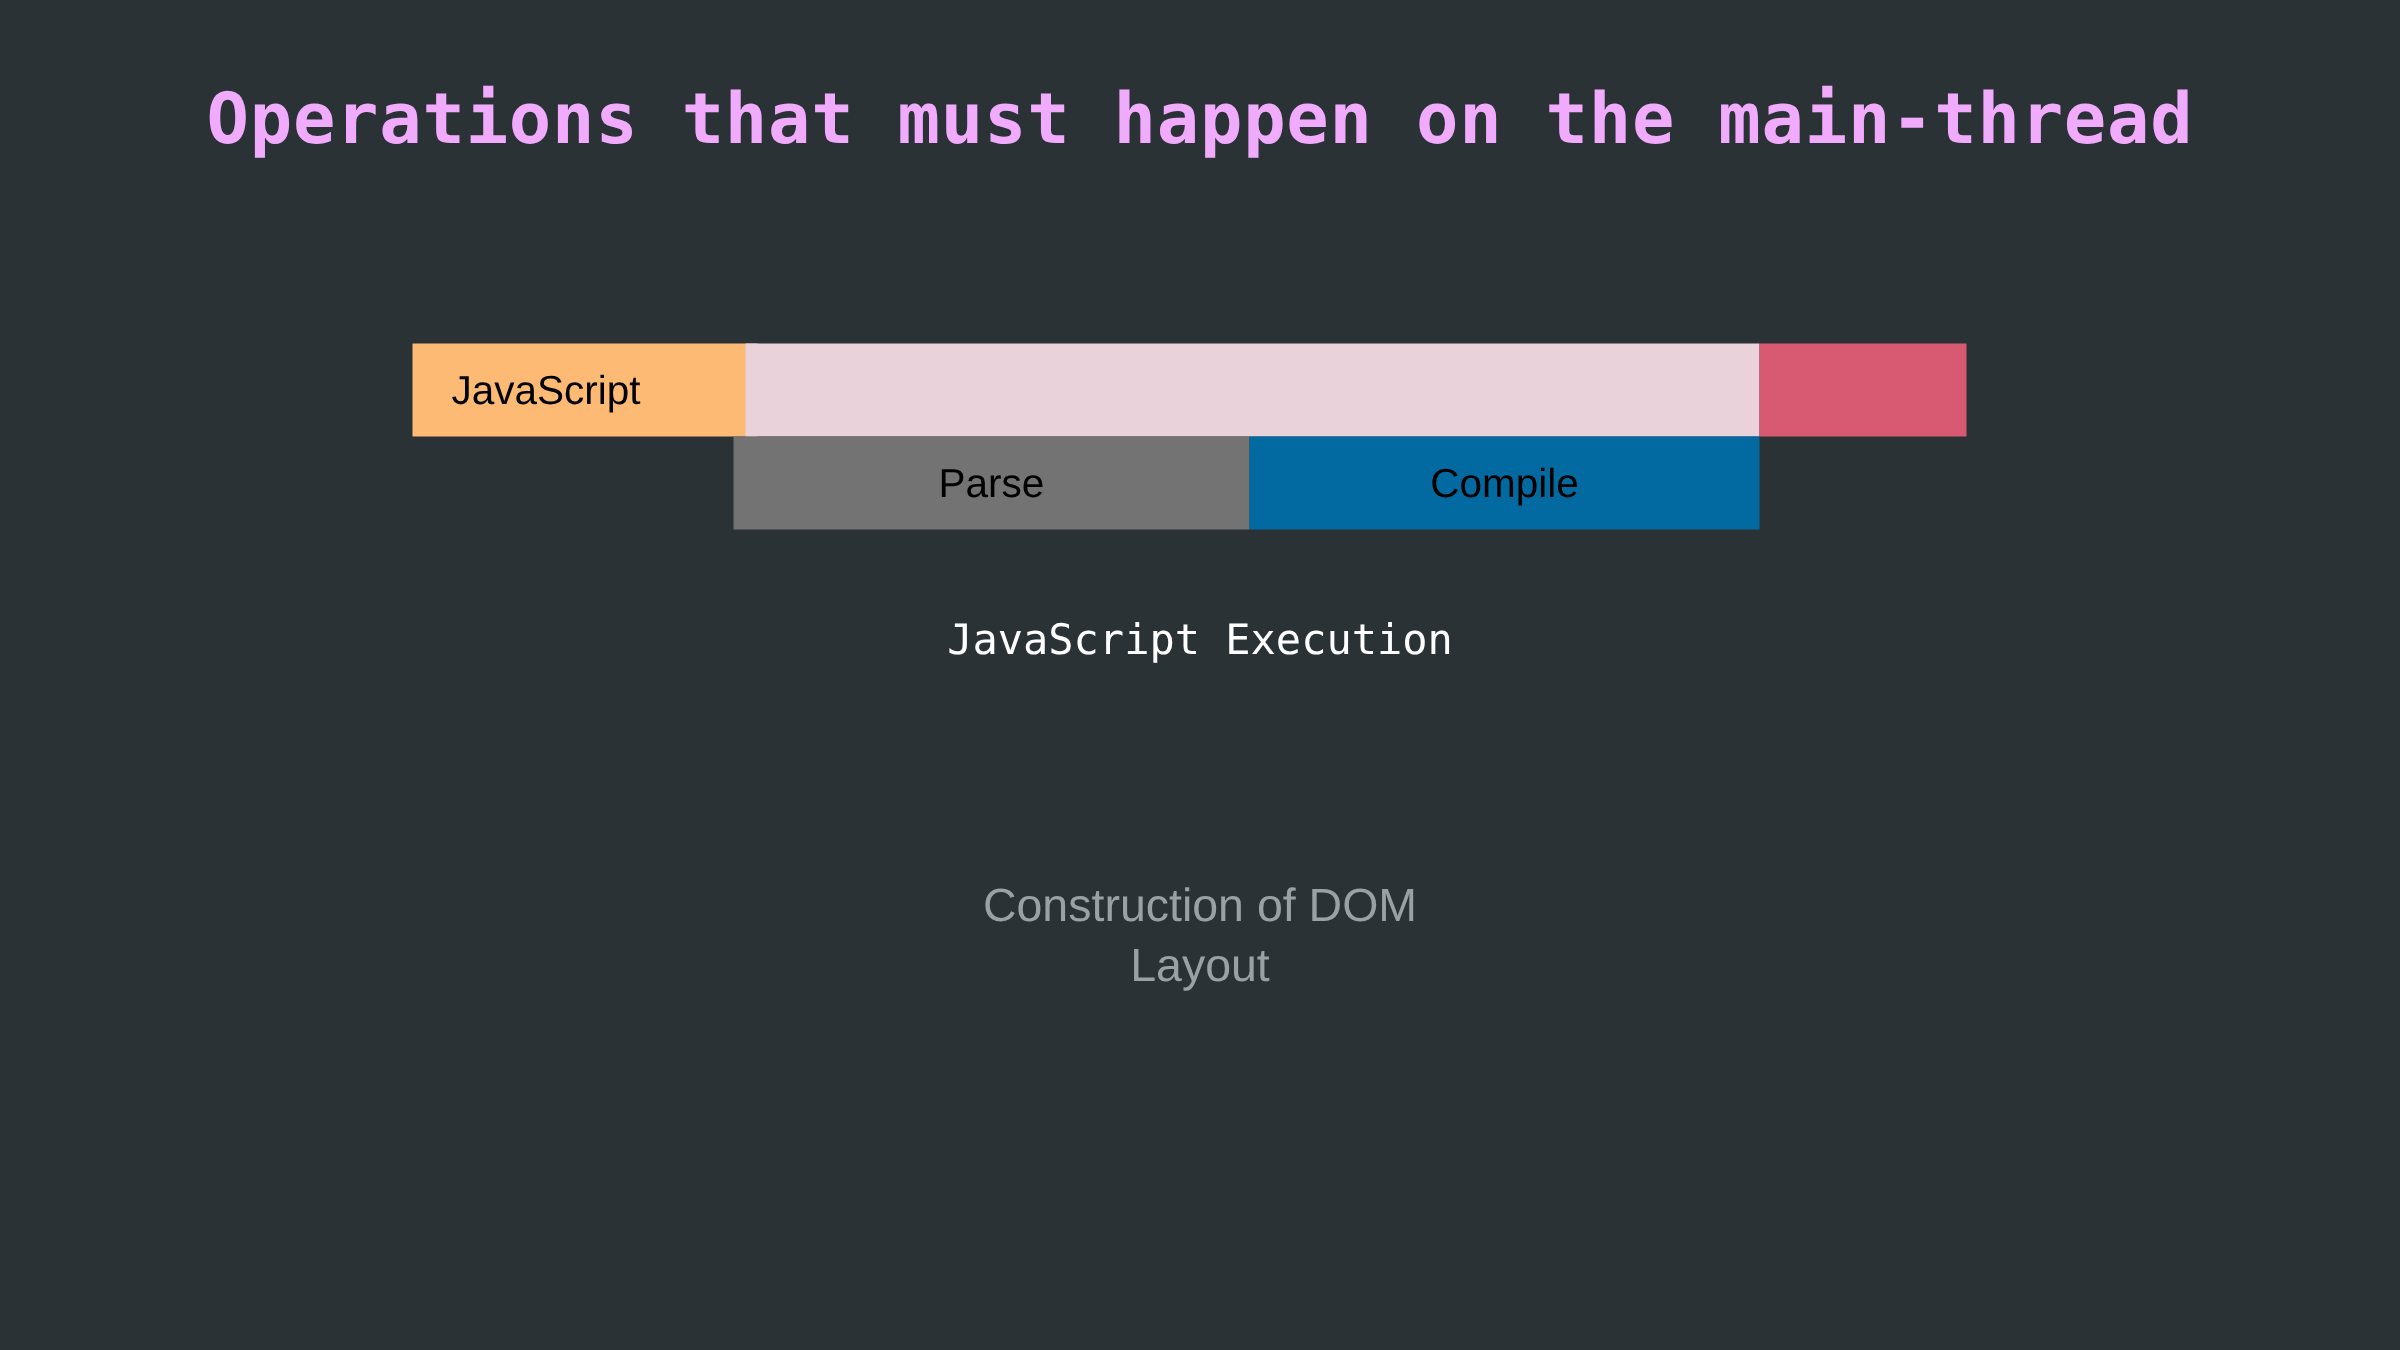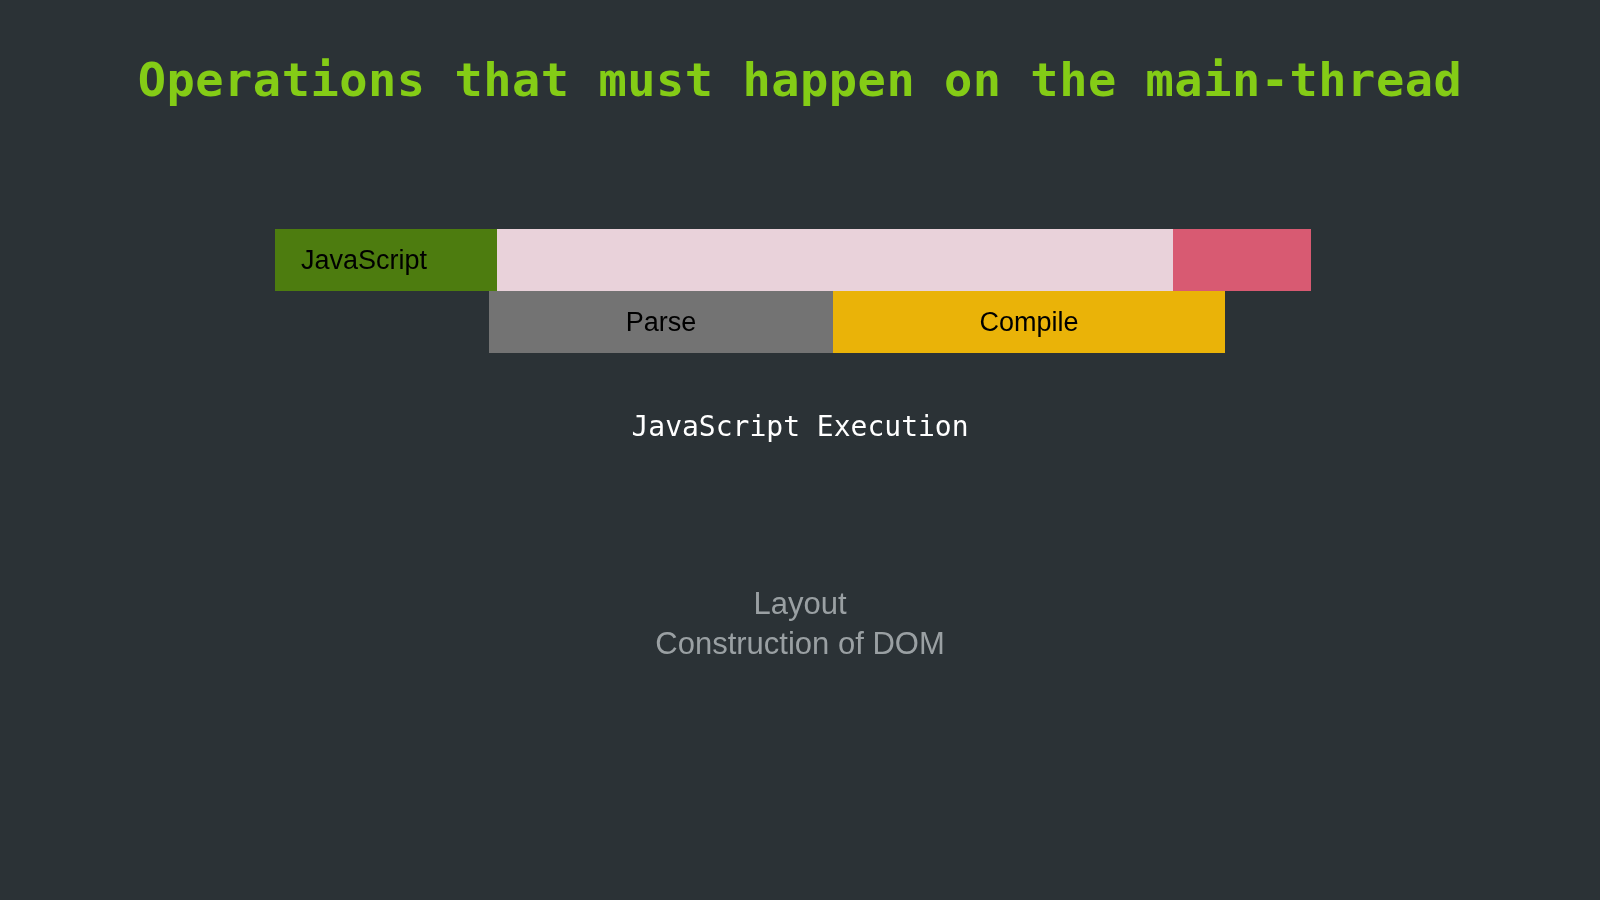--- a/index.html
+++ b/index.html
@@ -25,21 +25,21 @@
   .title {
     position: absolute;
     left: 0;
     top: 52px;
     width: 1600px;
     text-align: center;
     font-family: "DejaVu Sans Mono", "Liberation Mono", monospace;
     font-size: 47px;
     font-weight: 700;
     letter-spacing: 0.5px;
-    color: #84cc16;
+    color: #f0abfc;
     white-space: nowrap;
   }
 
   
   .timeline {
     position: absolute;
     left: 275px;
     top: 229px;
     width: 1036px;
     height: 124px;
@@ -63,27 +63,27 @@
     align-items: center;
     justify-content: center;
     font-family: "Liberation Sans", sans-serif;
     font-size: 27px;
     color: #000000;
     line-height: 1;
     white-space: nowrap;
   }
 
   
-  .seg-js        { left: 0px;   width: 230px; background: #4d7c0f; justify-content: flex-start; padding-left: 26px; }
+  .seg-js        { left: 0px;   width: 230px; background: #fdba74; justify-content: flex-start; padding-left: 26px; }
   .seg-js-light  { left: 222px; width: 676px; background: #e9d2da; }
   .seg-js-tail   { left: 898px; width: 138px; background: #d85a72; }
 
   
   .seg-parse     { left: 214px; width: 344px; background: #737373; }
-  .seg-compile   { left: 558px; width: 392px; background: #eab308; }
+  .seg-compile   { left: 558px; width: 340px; background: #0369a1; }
 
   
   .caption {
     position: absolute;
     left: 0;
     top: 410px;
     width: 1600px;
     text-align: center;
     font-family: "DejaVu Sans Mono", "Liberation Mono", monospace;
     font-size: 28px;
@@ -127,17 +127,17 @@
     <div class="bar-row bottom">
       <div class="seg seg-parse">Parse</div>
       <div class="seg seg-compile">Compile</div>
     </div>
 
   </div>
 
   <div class="caption">JavaScript Execution</div>
 
   <div class="notes">
+    <span class="note-line">Construction of DOM</span>
     <span class="note-line">Layout</span>
-    <span class="note-line">Construction of DOM</span>
   </div>
 
 </div>
 
 </body></html>

